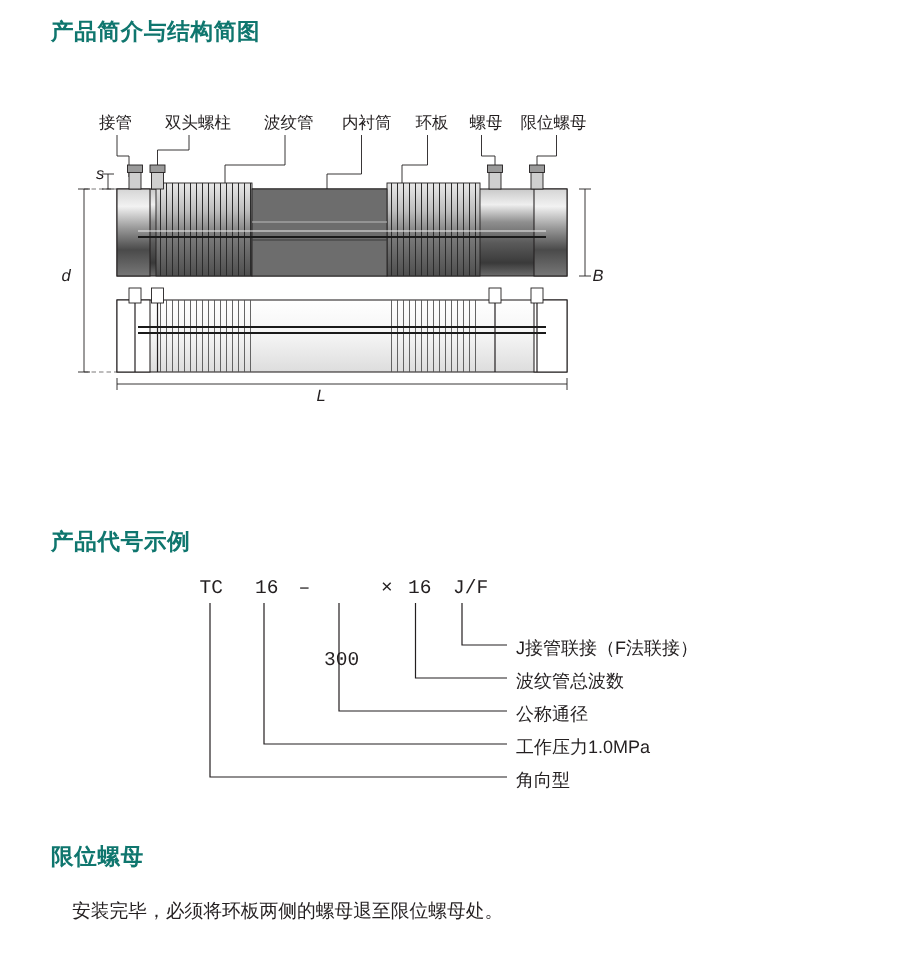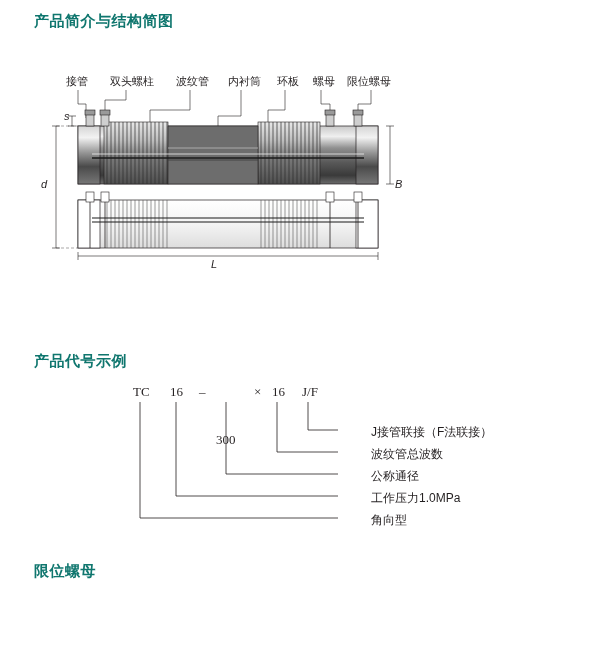--- a/index.html
+++ b/index.html
@@ -48,31 +48,30 @@
   #figure2 {
     position: absolute;
     left: 0;
     top: 376px;
     width: 600px;
     height: 160px;
   }
   .code-token {
     position: absolute;
     font-size: 13px;
-    font-family: Liberation Serif, serif;
+    font-family: Liberation Mono, monospace;
     color: #231f20;
     white-space: nowrap;
   }
   .code-desc {
     position: absolute;
     font-size: 12px;
     font-family: "Liberation Sans", sans-serif;
     color: #231f20;
     white-space: nowrap;
-    margin-left: 27px;
   }
 
   
   #install-notes {
     position: absolute;
     left: 48px;
     top: 598px;
     width: 520px;
   }
   #install-notes p {
@@ -310,13 +309,14 @@
       <path d="M226,26 L226,98 L338,98"></path>
 
       <path d="M176,26 L176,120 L338,120"></path>
 
       <path d="M140,26 L140,142 L338,142"></path>
     </g>
   </svg>
 </div>
 
 <div id="install-notes">
+  <p>安装完毕，必须将环板两侧的螺母退至限位螺母处。</p>
 </div>
 
 </body></html>

